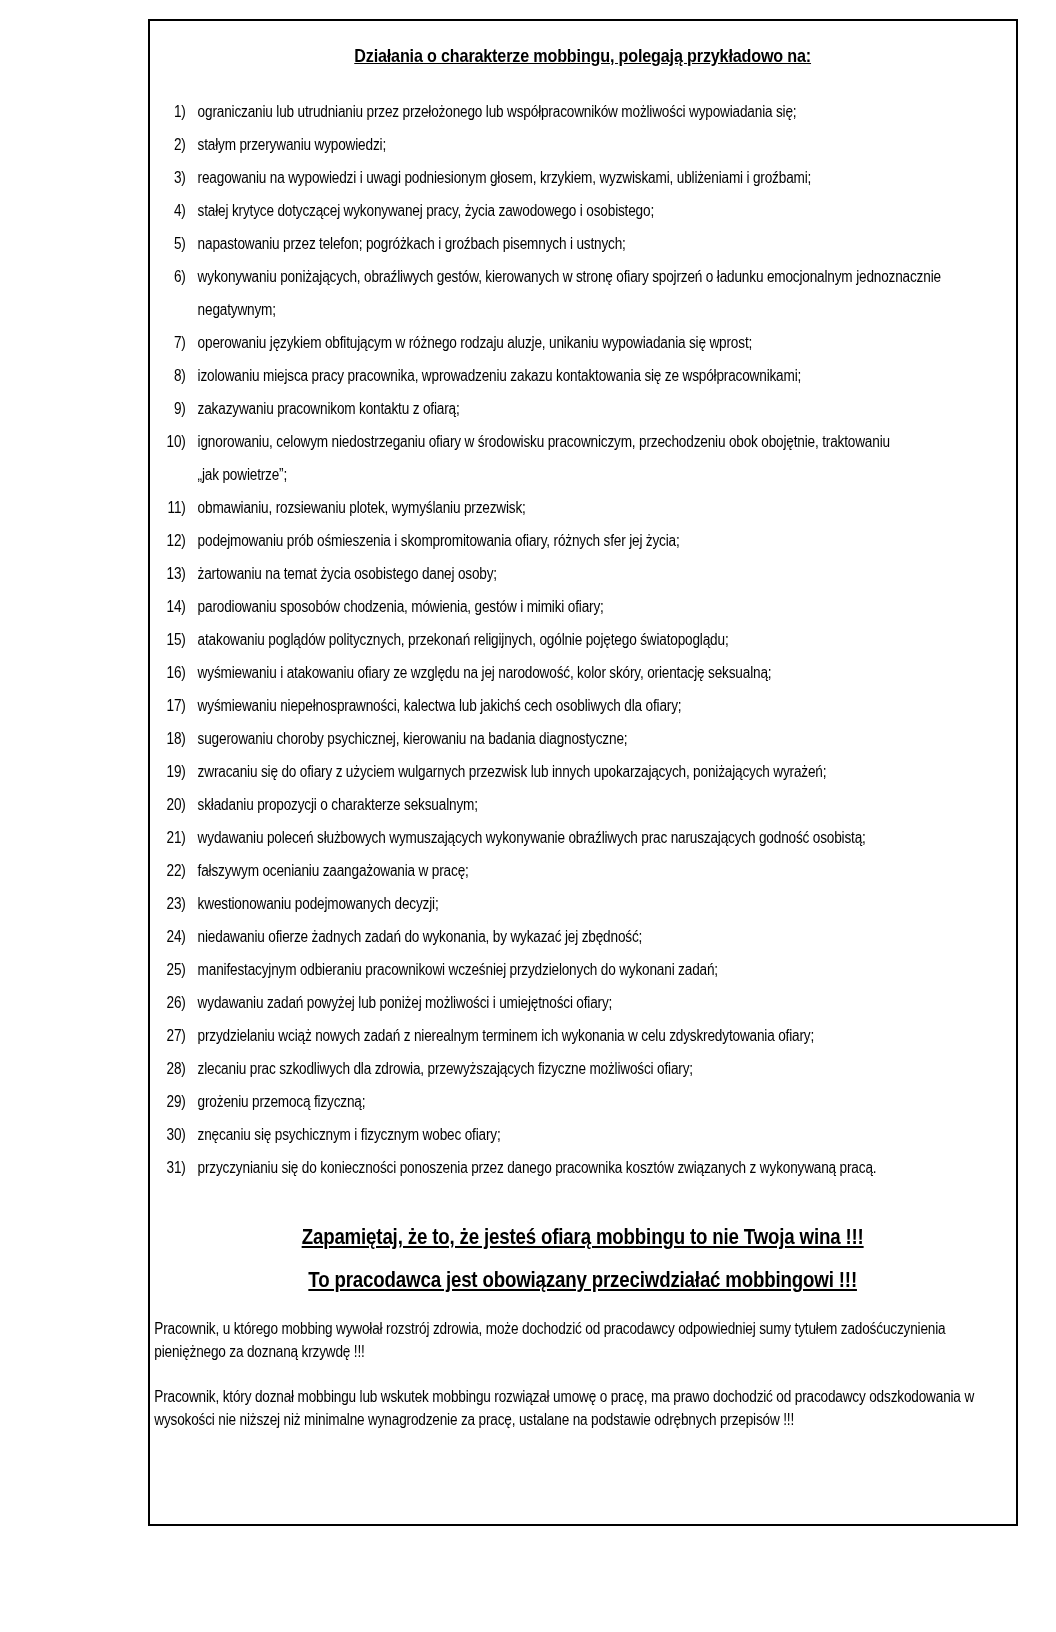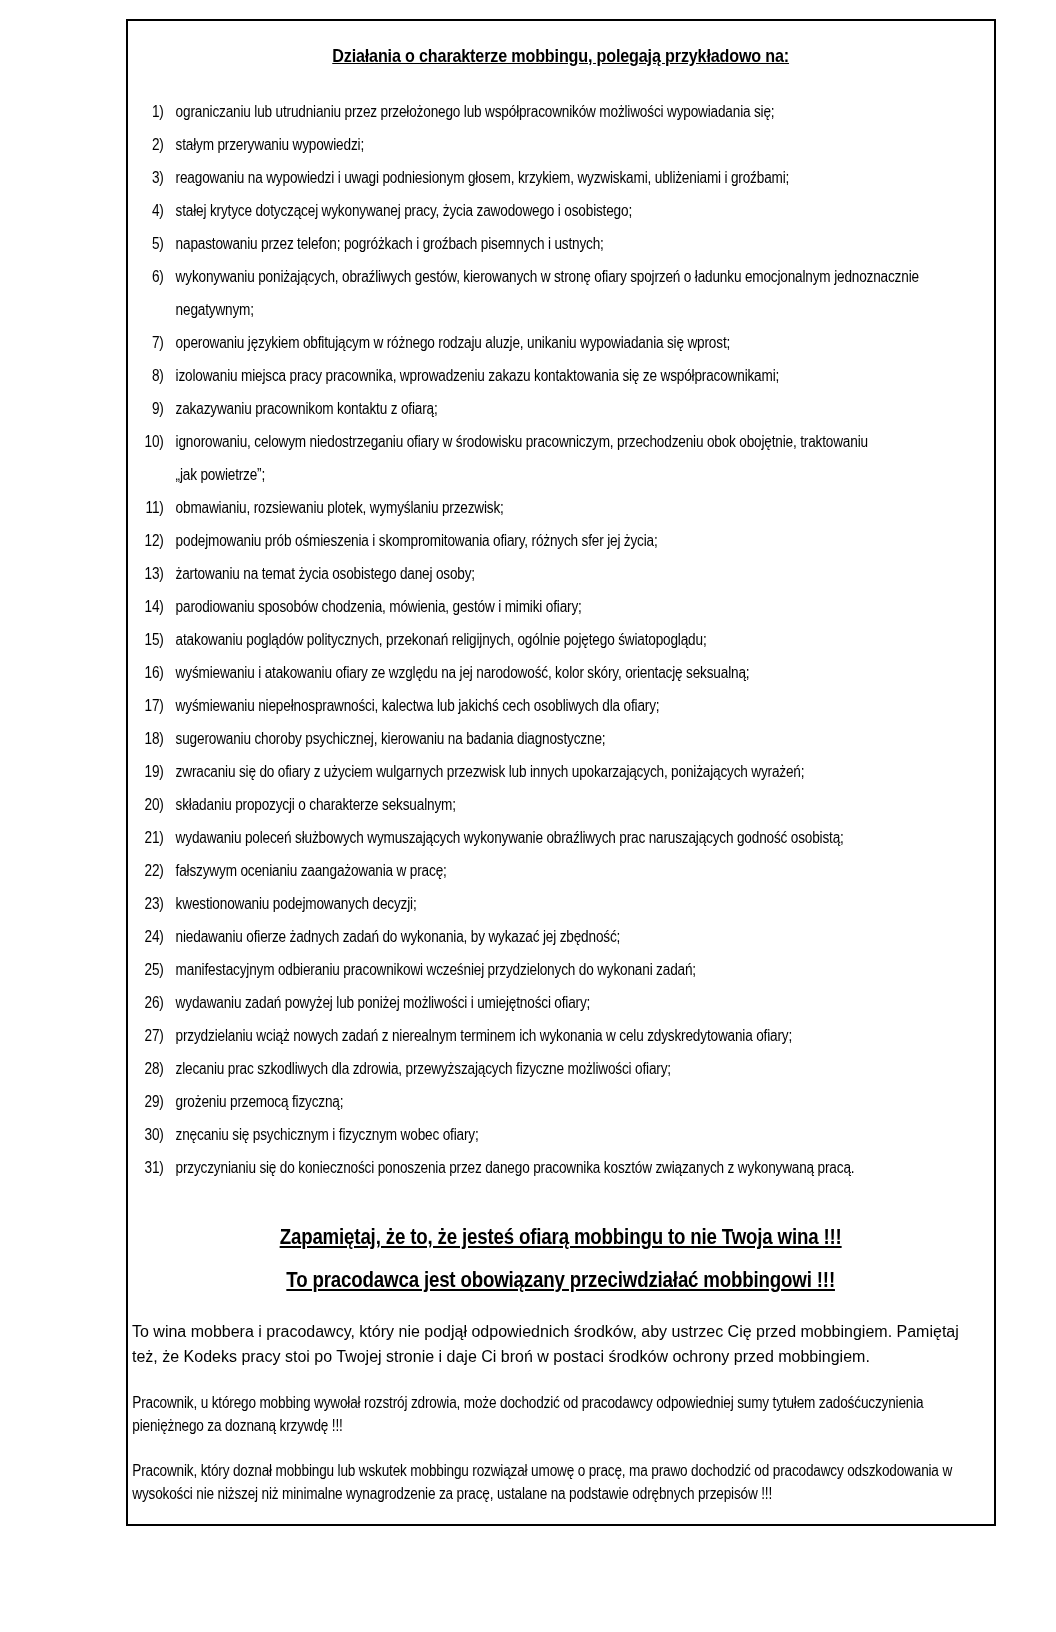--- a/index.html
+++ b/index.html
@@ -9,21 +9,21 @@
   }
   body {
     width: 1056px;
     height: 1632px;
     position: relative;
     font-family: "Liberation Sans", "DejaVu Sans", sans-serif;
     color: #000000;
   }
   .doc-box {
     position: absolute;
-    left: 126px;
+    left: 148px;
     top: 19px;
     width: 866px;
     height: 1503px;
     border: 2px solid #000000;
     background: #ffffff;
     overflow: hidden;
   }
   
   .squeeze {
     width: 1018px;
@@ -219,20 +219,19 @@
         <li class="mob-item">
     <span class="num">31)</span>
     <span class="txt">przyczynianiu się do konieczności ponoszenia przez danego pracownika kosztów związanych z wykonywaną pracą.</span>
   </li>
       </ol>
 
     <div class="emph emph-1">Zapamiętaj, że to, że jesteś ofiarą mobbingu to nie Twoja wina !!!</div>
     <div class="emph emph-2">To pracodawca jest obowiązany przeciwdziałać mobbingowi !!!</div>
   </div>
 
-  <p class="para para-normal">To wina mobbera i pracodawcy, który nie podjął odpowiednich środków, aby ustrzec Cię przed mobbingiem. Pamiętaj też, że Kodeks pracy stoi po Twojej stronie i daje Ci broń w postaci środków ochrony przed mobbingiem.</p>
 
   <div class="squeeze">
     <p class="para para-b">Pracownik, u którego mobbing wywołał rozstrój zdrowia, może dochodzić od pracodawcy odpowiedniej sumy tytułem zadośćuczynienia pieniężnego za doznaną krzywdę !!!</p>
     <p class="para para-c">Pracownik, który doznał mobbingu lub wskutek mobbingu rozwiązał umowę o pracę, ma prawo dochodzić od pracodawcy odszkodowania w wysokości nie niższej niż minimalne wynagrodzenie za pracę, ustalane na podstawie odrębnych przepisów !!!</p>
   </div>
 
 </div>
 
 </body></html>

